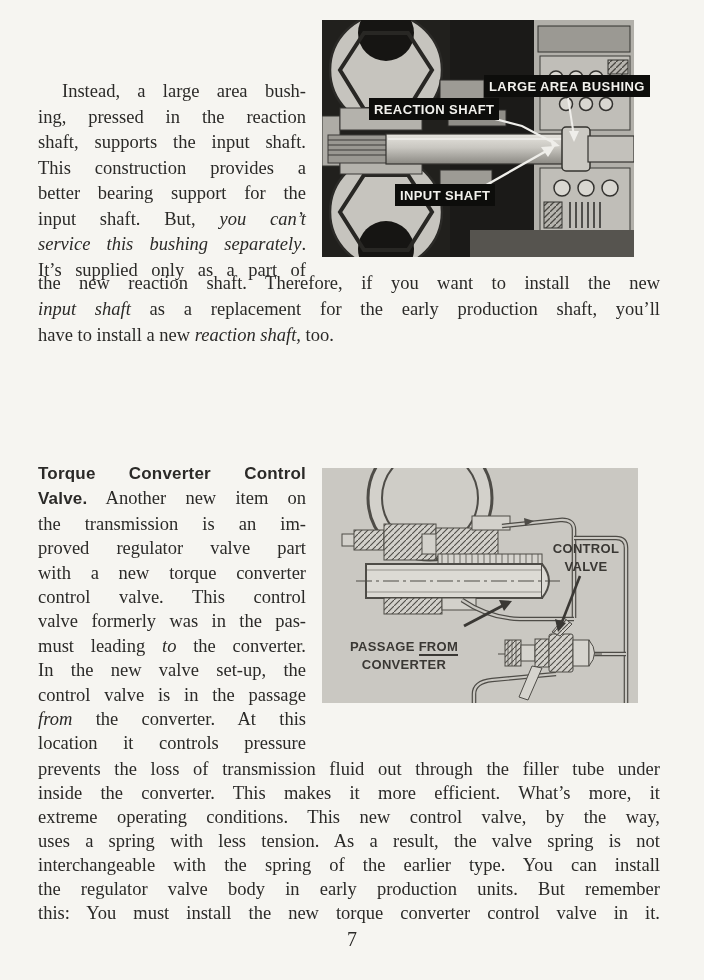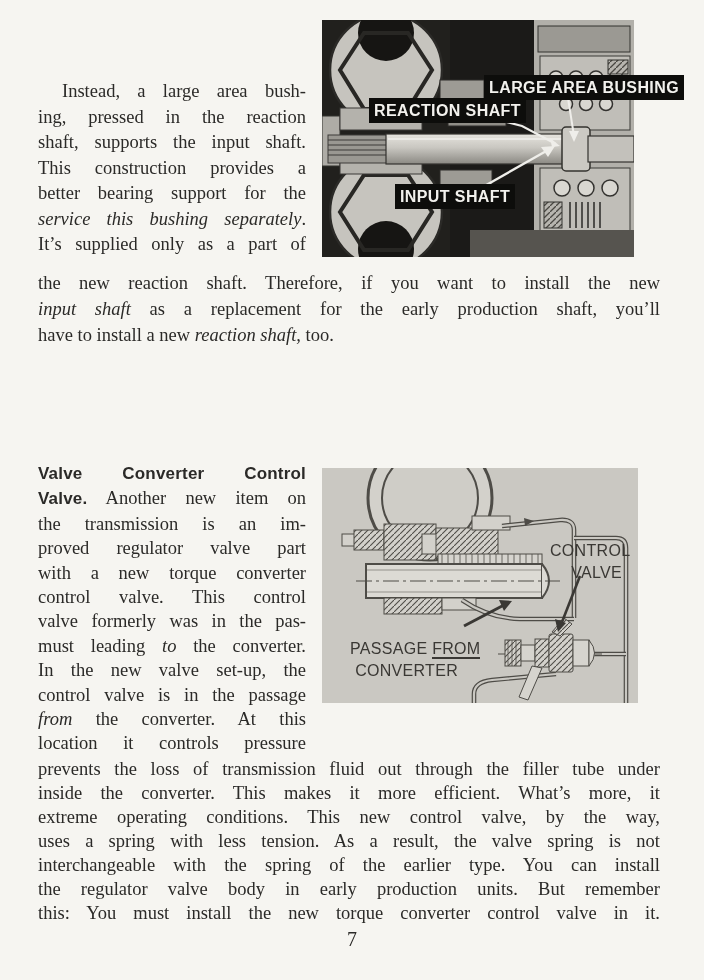--- a/index.html
+++ b/index.html
@@ -19,30 +19,30 @@
   .p2-narrow{left:38px;top:461px;width:268px;line-height:24.4px;}
   .p2-wide{left:38px;top:757px;width:622px;line-height:24px;}
   span.i{font-style:italic;}
   span.bs{font-family:"Liberation Sans",sans-serif;font-weight:700;font-size:17px;letter-spacing:.2px;}
   .figure{position:absolute;}
   .fig1{left:322px;top:20px;width:312px;height:237px;}
   .fig2{left:322px;top:468px;width:316px;height:235px;}
   .figure svg{display:block;position:absolute;left:0;top:0;}
   .ph-label{
     position:absolute;background:var(--photo-label-bg,#0d0d0b);color:var(--photo-label-fg,#f2f1ed);
-    font-family:"Liberation Sans",sans-serif;font-weight:700;font-size:16px;line-height:1;
+    font-family:"Liberation Sans",sans-serif;font-weight:700;font-size:13px;line-height:1;
     padding:5px 5px 4px 5px;letter-spacing:.4px;white-space:nowrap;
   }
   .lbl-reaction{left:47px;top:78px;text-align:center;}
   .lbl-bushing{left:162px;top:55px;}
   .lbl-input{left:73px;top:164px;}
   .diag-label{
-    position:absolute;font-family:"Liberation Sans",sans-serif;font-weight:400;
-    font-size:16px;line-height:1.35;color:var(--diagram-label,#3a3834);
-    letter-spacing:.3px;text-align:right;white-space:nowrap;
+    position:absolute;font-family:"Liberation Sans",sans-serif;font-weight:700;
+    font-size:13px;line-height:1.35;color:var(--diagram-label,#3a3834);
+    letter-spacing:.3px;text-align:center;white-space:nowrap;
   }
   .lbl-control{left:228px;top:72px;width:72px;}
   .lbl-passage{left:28px;top:148px;width:108px;margin-top:22px;}
   .ul{border-bottom:2px solid currentColor;padding-bottom:0px;}
   .page-number{
     position:absolute;left:0;top:928px;width:704px;text-align:center;
     font-size:20px;color:var(--ink,#2b2a28);
   }
 </style>
 </head>
@@ -141,20 +141,21 @@
     <div class="ph-label lbl-bushing">LARGE AREA BUSHING</div>
     <div class="ph-label lbl-input">INPUT SHAFT</div>
   </div>
 
   <div class="textblock p1-narrow">
       <div class="line indent"><span>Instead, a large area bush-</span></div>
       <div class="line"><span>ing, pressed in the reaction</span></div>
       <div class="line"><span>shaft, supports the input shaft.</span></div>
       <div class="line"><span>This construction provides a</span></div>
       <div class="line"><span>better bearing support for the</span></div>
+      <div class="line"><span>input shaft. But, </span><span class="i">you can’t</span></div>
       <div class="line"><span class="i">service this bushing separately</span><span>.</span></div>
       <div class="line"><span>It’s supplied only as a part of</span></div>
     </div>
   <div class="textblock p1-wide">
       <div class="line"><span>the new reaction shaft. Therefore, if you want to install the new</span></div>
       <div class="line"><span class="i">input shaft</span><span> as a replacement for the early production shaft, you’ll</span></div>
       <div class="line align-left"><span>have to install a new </span><span class="i">reaction shaft,</span><span> too.</span></div>
     </div>
 
   <div class="figure fig2">
@@ -226,21 +227,21 @@
       <div>CONTROL</div>
       <div>VALVE</div>
     </div>
     <div class="diag-label lbl-passage">
       <div><span>PASSAGE </span><span class="ul">FROM</span></div>
       <div>CONVERTER</div>
     </div>
   </div>
 
   <div class="textblock p2-narrow">
-      <div class="line"><span class="bs">Valve Converter Control</span></div>
+      <div class="line"><span class="bs">Torque Converter Control</span></div>
       <div class="line"><span class="bs">Valve.</span><span> Another new item on</span></div>
       <div class="line"><span>the transmission is an im-</span></div>
       <div class="line"><span>proved regulator valve part</span></div>
       <div class="line"><span>with a new torque converter</span></div>
       <div class="line"><span>control valve. This control</span></div>
       <div class="line"><span>valve formerly was in the pas-</span></div>
       <div class="line"><span>must leading </span><span class="i">to</span><span> the converter.</span></div>
       <div class="line"><span>In the new valve set-up, the</span></div>
       <div class="line"><span>control valve is in the passage</span></div>
       <div class="line"><span class="i">from</span><span> the converter. At this</span></div>

